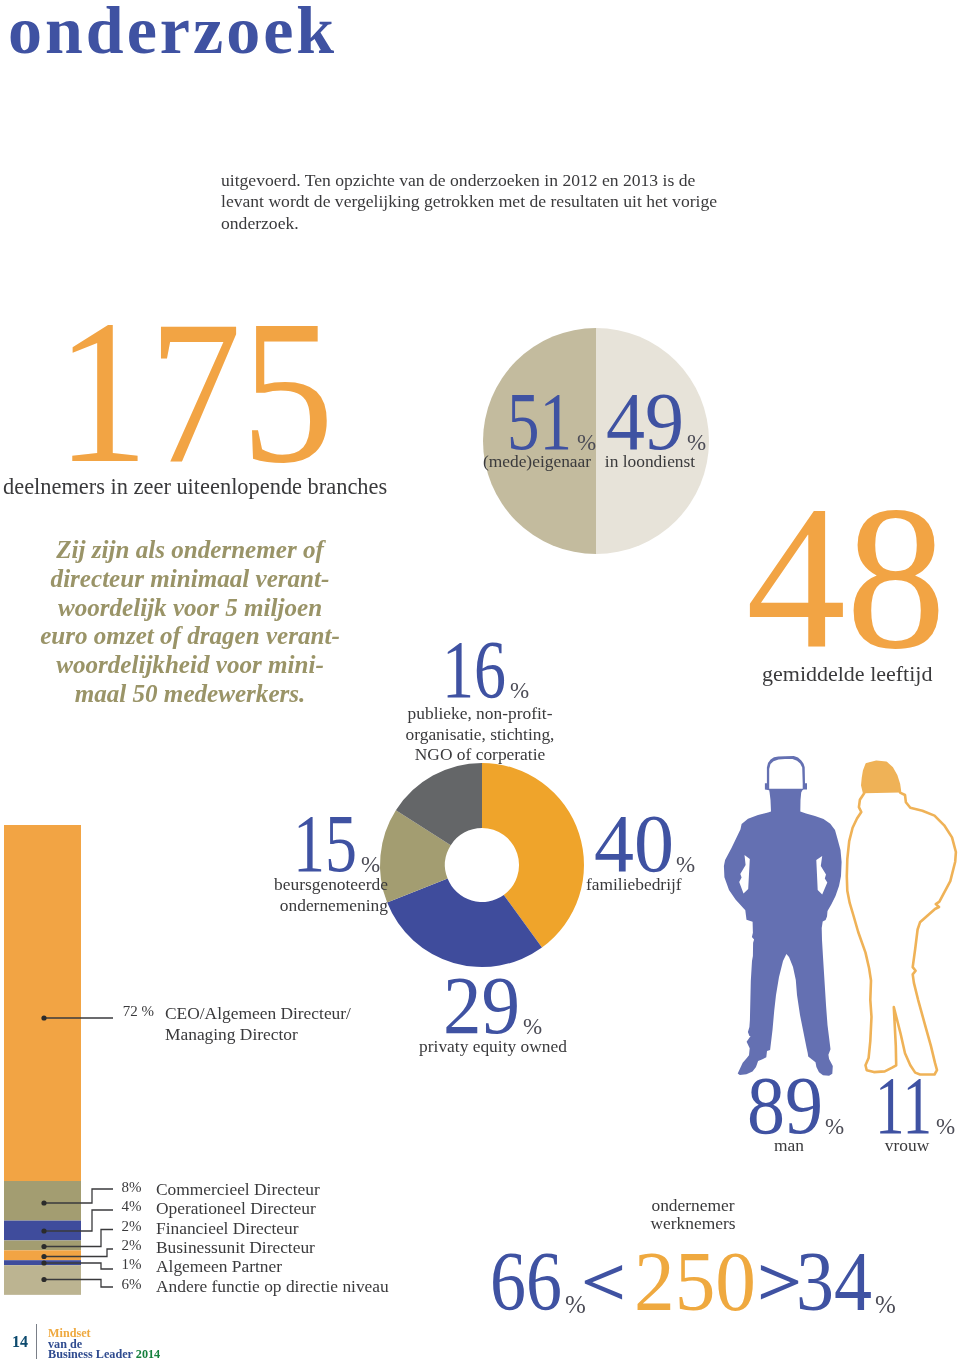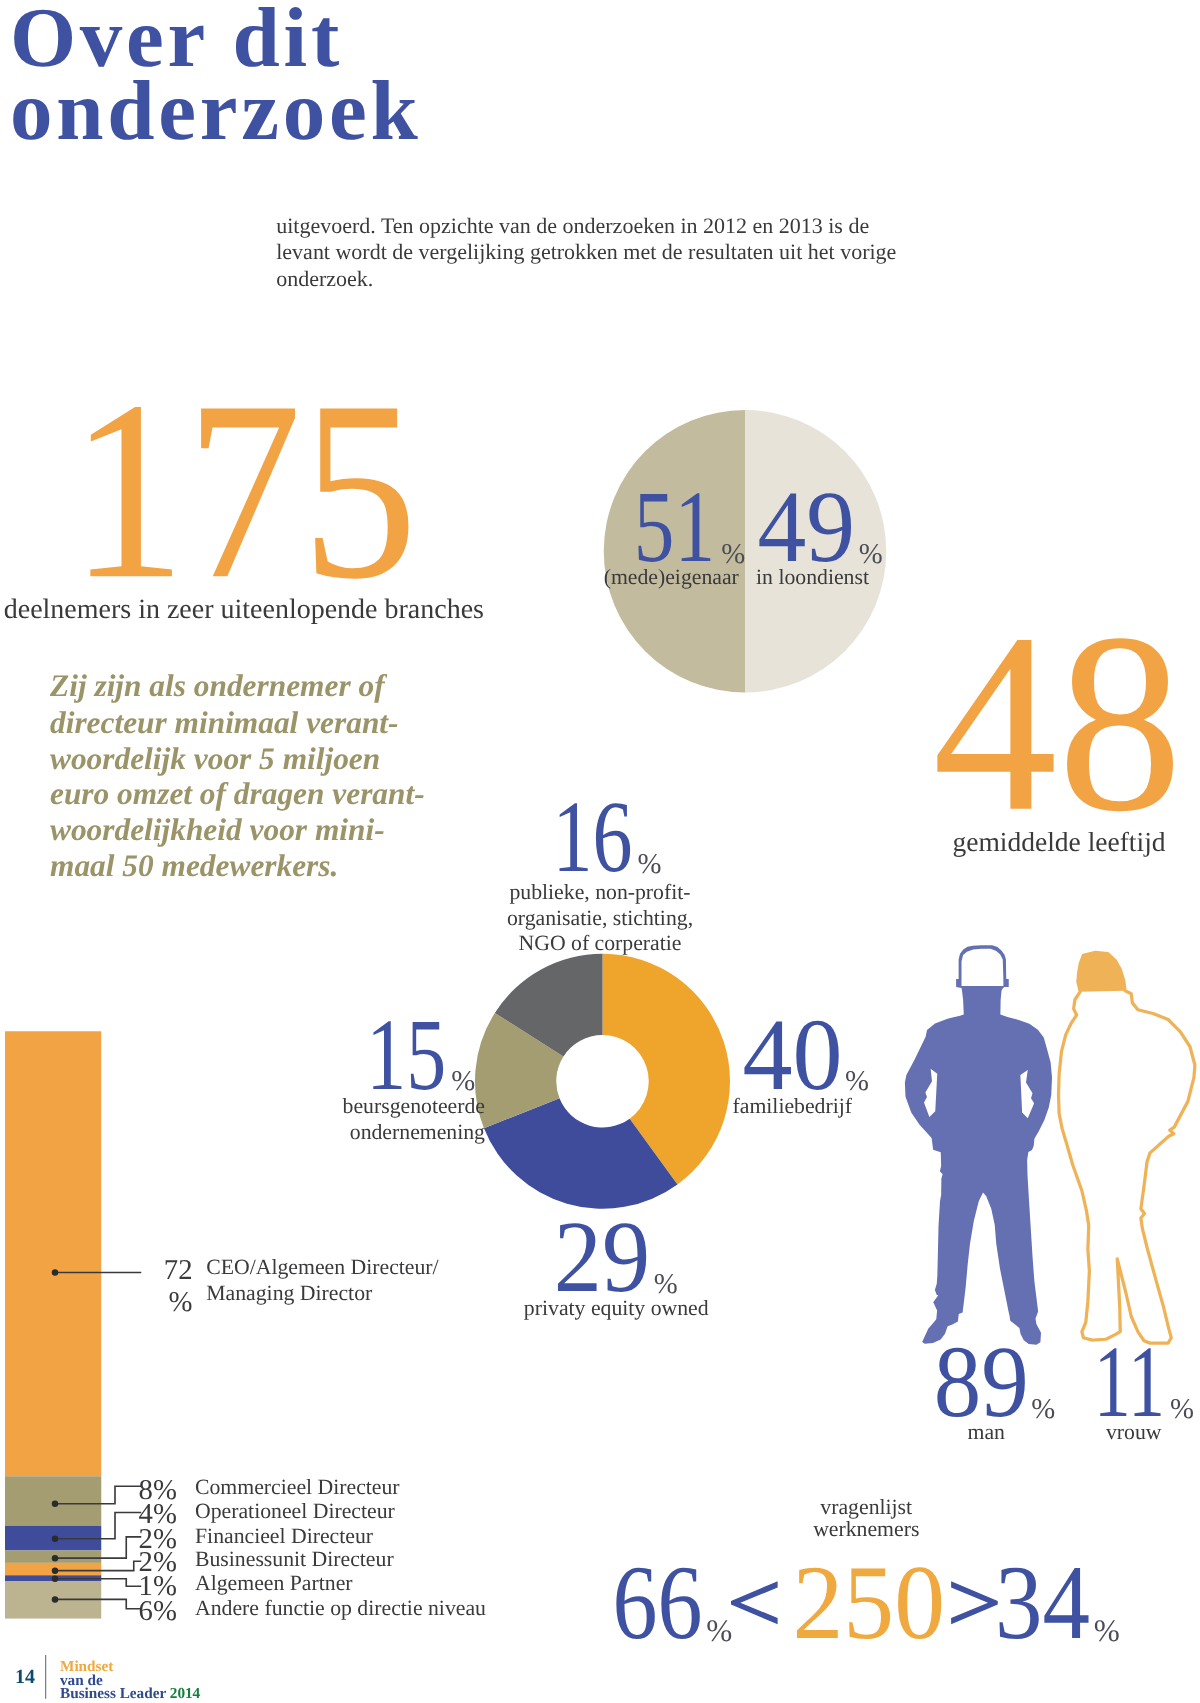--- a/index.html
+++ b/index.html
@@ -24,47 +24,46 @@
   .bluenum.onbeigeL{stroke:#C3BB9E;}
   .bluenum.onbeigeR{stroke:#E7E3D9;}
   .pct{fill:#4c4c56;font-family:"Liberation Serif",serif;}
 
   .cap{color:#3a3a3c;font-size:17.4px;line-height:20.6px;text-align:center;}
 
   
   #n175sub{left:3px;top:477px;width:386px;font-size:22.4px;text-align:left;white-space:nowrap;}
 
   
-  #quote{left:40px;top:536px;width:300px;font-style:italic;
+  #quote{left:40px;top:536px;width:300px;text-align:center;font-style:italic;
          font-weight:700;font-size:25.1px;line-height:28.8px;color:#9A9468;white-space:nowrap;}
 
   
   #n48sub{left:762px;top:664px;width:170px;font-size:22px;text-align:center;white-space:nowrap;}
 
   
-  .leadpct{position:absolute;font-size:23px;color:#3a3a3c;text-align:right;width:44px;}
+  .leadpct{position:absolute;font-size:15px;color:#3a3a3c;text-align:right;width:44px;}
   .leadtxt{position:absolute;font-size:17.4px;color:#3a3a3c;line-height:21px;}
 
   
   #footer{left:12px;top:1322px;}
   #footer [data-name="footer-page-number"]{position:absolute;left:0px;top:11px;
       font-family:"Liberation Serif",serif;font-weight:700;font-size:16px;color:#0c4a6e;}
   #footer [data-name="footer-divider"]{position:absolute;left:24px;top:2px;
       width:1.2px;background:#7a7f88;height:35px;}
   #footer [data-name="footer-brand"]{position:absolute;left:36px;top:6px;
       font-family:"Liberation Serif",serif;font-weight:700;
       font-size:12.2px;line-height:10.5px;color:#2F4B8F;white-space:nowrap;}
   #footer [data-name="footer-brand-line1"]{color:#EFA93F;}
   #footer [data-name="footer-brand-year"]{color:#15803d;}
 </style>
 </head>
 <body>
 
 <div class="abs" id="title" data-name="page-title">
-  <div data-name="page-title-line1">Over dit</div>
   <div data-name="page-title-line2">onderzoek</div>
 </div>
 
 <div class="abs" id="intro" data-name="intro-paragraph">
   <div data-name="intro-line-2">uitgevoerd. Ten opzichte van de onderzoeken in 2012 en 2013 is de</div>
   <div data-name="intro-line-4">levant wordt de vergelijking getrokken met de resultaten uit het vorige</div>
   <div data-name="intro-line-5">onderzoek.</div>
 </div>
 
 <svg class="abs" id="n175" style="left:56px;top:296px;" width="300" height="180" data-name="participants-number">
@@ -212,21 +211,21 @@
 </svg>
 <div class="abs cap" style="left:729px;top:1135px;width:120px;" data-name="gender-man-caption">man</div>
 
 <svg class="abs" style="left:875px;top:1067px;" width="120" height="80" data-name="gender-woman-value">
   <text class="bluenum" x="0" y="66" font-size="82" textLength="57" lengthAdjust="spacingAndGlyphs" data-name="gender-woman-number">11</text>
   <text class="pct" x="61" y="67" font-size="23" data-name="gender-woman-unit">%</text>
 </svg>
 <div class="abs cap" style="left:847px;top:1135px;width:120px;" data-name="gender-woman-caption">vrouw</div>
 
 <div class="abs cap" style="left:613px;top:1196px;width:160px;line-height:18px;" data-name="employees-title">
-  <div data-name="employees-title-line1">vragenlijst</div>
+  <div data-name="employees-title-line1">ondernemer</div>
   <div data-name="employees-title-line2">werknemers</div>
 </div>
 <svg class="abs" style="left:490px;top:1245px;" width="420" height="80" data-name="employees-figures">
   <text class="bluenum" x="0" y="65" font-size="85" textLength="72" lengthAdjust="spacingAndGlyphs" data-name="employees-left-number">66</text>
   <text class="pct" x="75" y="68" font-size="25" data-name="employees-left-unit">%</text>
   <path d="M 132.1 19.9 L 94.8 35.8 L 94.8 38.6 L 132.1 54.4 L 132.1 49.4 L 102.3 37.2 L 132.1 25.0 Z" fill="#3F52A2" data-name="employees-lt-sign"></path>
   <text class="bluenum" x="96" y="57" font-size="86" opacity="0" textLength="40" lengthAdjust="spacingAndGlyphs" data-name="employees-lt-sign-text">&lt;</text>
   <text x="144" y="65" font-size="85" fill="#EFA93F" font-family="Liberation Serif" stroke="#ffffff" stroke-width="3" paint-order="stroke fill" stroke-linejoin="round" textLength="122" lengthAdjust="spacingAndGlyphs" data-name="employees-threshold">250</text>
   <path d="M 270.9 19.9 L 308.2 35.8 L 308.2 38.6 L 270.9 54.4 L 270.9 49.4 L 300.4 37.2 L 270.9 25.0 Z" fill="#3F52A2" data-name="employees-gt-sign"></path>
   <text class="bluenum" x="273" y="57" font-size="86" opacity="0" textLength="40" lengthAdjust="spacingAndGlyphs" data-name="employees-gt-sign-text">&gt;</text>

